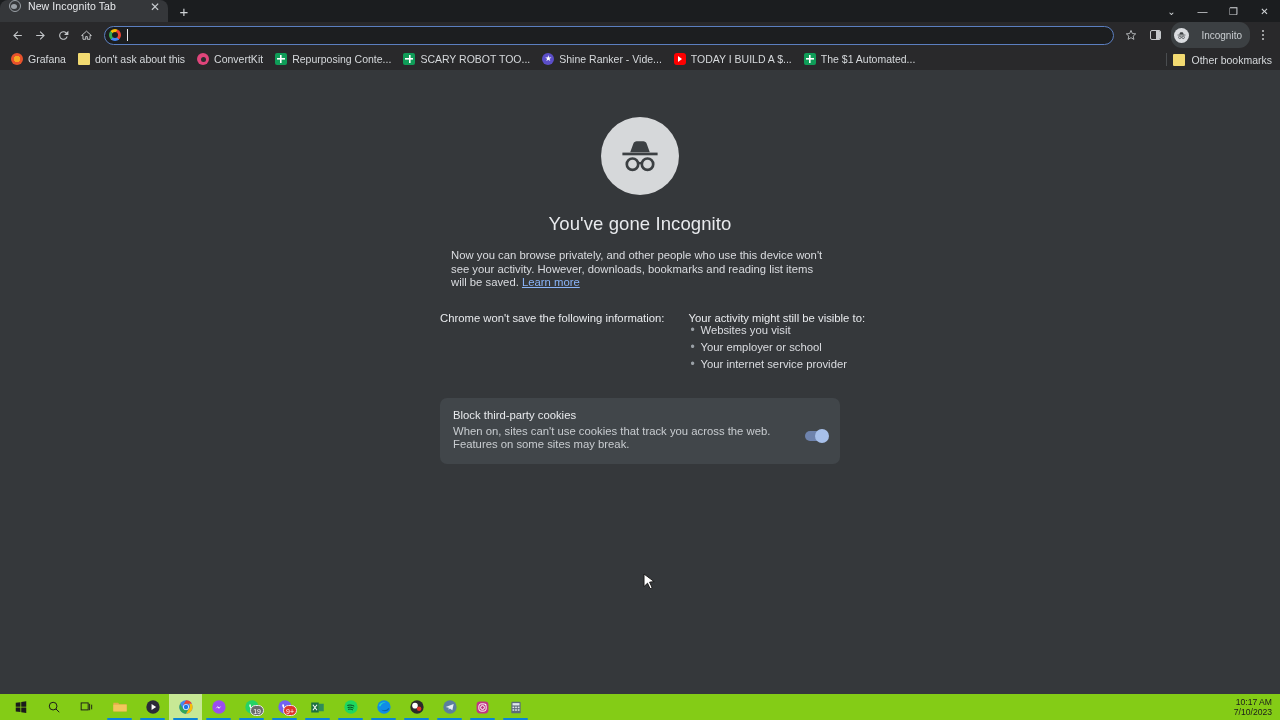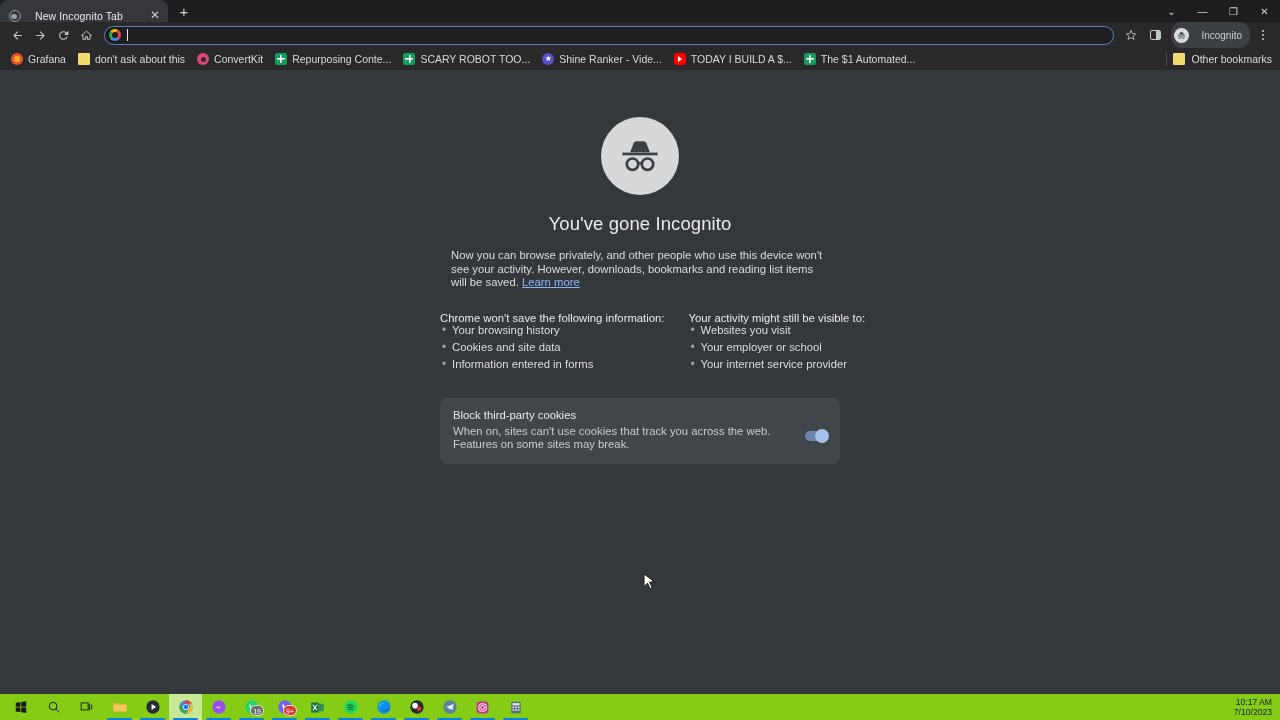--- a/index.html
+++ b/index.html
@@ -13,22 +13,22 @@
 
   
   .tabstrip {
     height: 22px; background: #1b1d1f;
     display: flex; align-items: flex-end; position: relative;
   }
   .tab {
     height: 22px; width: 168px;
     background: #35373a;
     border-radius: 8px 8px 0 0;
-    display: flex; align-items: flex-end;
-    padding: 0 6px 0 9px; gap: 14px;
+    display: flex; align-items: flex-start;
+    padding: 0 6px 0 9px; gap: 7px;
     position: relative;
   }
   .tab-fav {
     width: 12px; height: 12px; border-radius: 50%;
     border: 1.6px solid #9aa0a6; flex: 0 0 auto;
     position: relative; overflow: hidden;
   }
   .tab-fav::before {
     content: ""; position: absolute; left: 1px; top: 3px;
     width: 6px; height: 5px; border-radius: 50%;
@@ -136,21 +136,21 @@
   .ic-convertkit::after{content:"";position:absolute;left:3.5px;top:3.5px;width:5px;height:5px;border-radius:50%;background:#2b2d30;}
   .ic-sheets { background:#0f9d58; }
   .ic-sheets::after{content:"";position:absolute;left:2px;top:2px;right:2px;bottom:2px;
     background: linear-gradient(#fff,#fff) no-repeat center/100% 1.6px,
                 linear-gradient(#fff,#fff) no-repeat center/1.6px 100%;}
   .ic-shine { border-radius:50%; background:#5b4ec9; }
   .ic-shine::after{content:"★";position:absolute;inset:0;color:#fff;font-size:8px;line-height:12px;text-align:center;}
   .ic-yt { background:#ff0000; border-radius:3px; }
   .ic-yt::after{content:"";position:absolute;left:4.5px;top:3px;border-left:4px solid #fff;border-top:3px solid transparent;border-bottom:3px solid transparent;}
   .bm-right {
-    position: absolute; right: 8px; display: flex; align-items: center; gap: 6px;
+    position: absolute; right: 8px; display: flex; align-items: flex-end; gap: 6px;
   }
   .bm-sep { width:1px; height:13px; background:#4a4d50; }
 
   
   .page {
     position: absolute; left: 0; right: 0; top: 70px; bottom: 26px;
     background: #35383b; overflow: hidden;
   }
   .incog-big {
     width: 78px; height: 78px; border-radius: 50%;
@@ -371,25 +371,20 @@
 
   <div class="intro">
     <span>Now you can browse privately, and other people who use this device won't see your activity.</span>
     <span>However, downloads, bookmarks and reading list items will be saved.</span>
     <a href="#" class="lnk">Learn more</a>
   </div>
 
   <div class="cols">
     <div class="col">
       <h2>Chrome won't save the following information:</h2>
-      <ul>
-        <li>Your browsing history</li>
-        <li>Cookies and site data</li>
-        <li>Information entered in forms</li>
-      </ul>
     </div>
     <div class="col">
       <h2>Your activity might still be visible to:</h2>
       <ul>
         <li>Websites you visit</li>
         <li>Your employer or school</li>
         <li>Your internet service provider</li>
       </ul>
     </div>
   </div>

